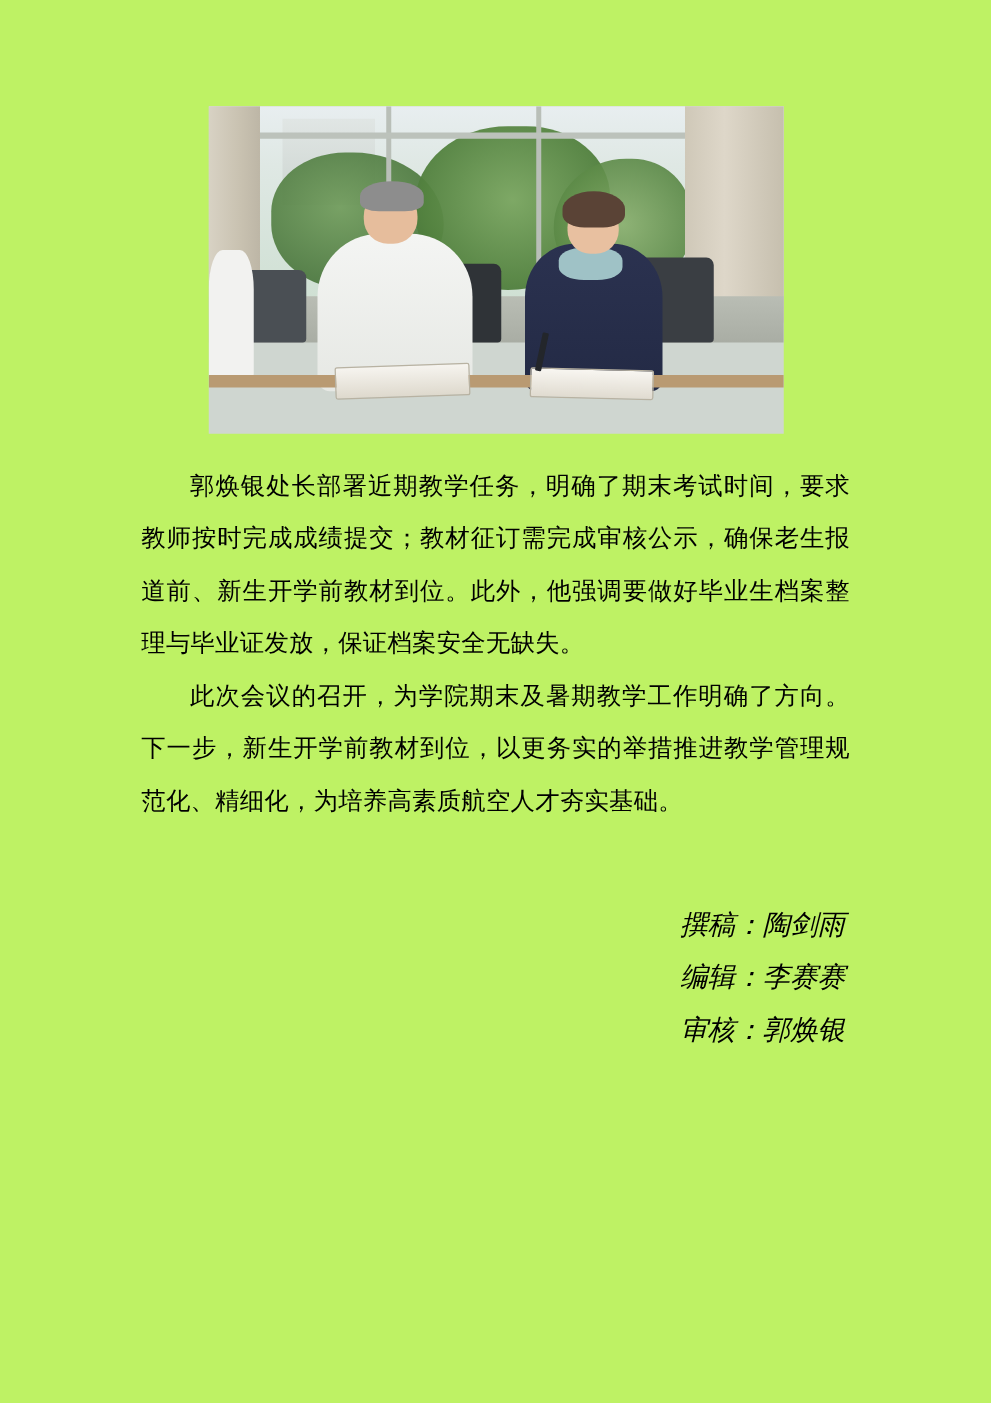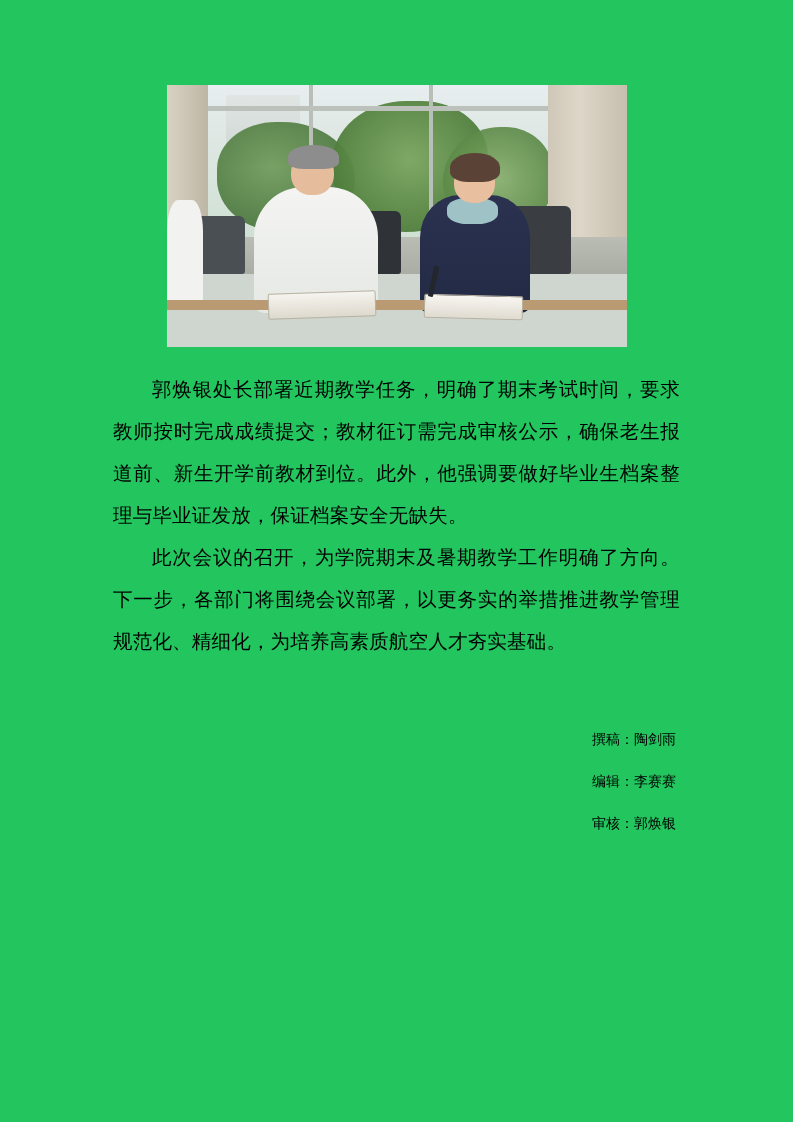--- a/index.html
+++ b/index.html
@@ -14,21 +14,21 @@
     color: #000000;
     position: relative;
     overflow: hidden;
   }
   .page {
     position: absolute;
     left: 0;
     top: 0;
     width: 793px;
     height: 1122px;
-    background: #22c55e;
+    background: #bef264;
     box-sizing: border-box;
     padding: 0;
   }
   .content {
     position: absolute;
     left: 113px;
     top: 85px;
     width: 567px;
   }
 
@@ -214,22 +214,23 @@
     text-align: justify;
     text-justify: inter-ideograph;
     letter-spacing: 0.2px;
   }
   .para-block {
     margin-top: 22px;
   }
   .signoff {
     margin-top: 56px;
     text-align: right;
-    font-size: 14px;
+    font-size: 22px;
     line-height: 42px;
+    font-style: italic;
   }
   .signoff div {
     padding-right: 4px;
   }
 </style>
 </head>
 <body>
 
 <div class="page">
   <div class="content">
@@ -262,21 +263,21 @@
         <div class="table-edge"></div>
         <div class="table"></div>
         <div class="book1"></div>
         <div class="book2"></div>
         <div class="pen"></div>
       </div>
     </div>
 
     <div class="para-block">
       <p class="body-text">郭焕银处长部署近期教学任务，明确了期末考试时间，要求教师按时完成成绩提交；教材征订需完成审核公示，确保老生报道前、新生开学前教材到位。此外，他强调要做好毕业生档案整理与毕业证发放，保证档案安全无缺失。</p>
-      <p class="body-text">此次会议的召开，为学院期末及暑期教学工作明确了方向。下一步，各部门将围绕会议部署，以更务实的举措推进教学管理规范化、精细化，为培养高素质航空人才夯实基础。</p>
+      <p class="body-text">此次会议的召开，为学院期末及暑期教学工作明确了方向。下一步，新生开学前教材到位，以更务实的举措推进教学管理规范化、精细化，为培养高素质航空人才夯实基础。</p>
     </div>
 
     <div class="signoff">
       <div>撰稿：陶剑雨</div>
       <div>编辑：李赛赛</div>
       <div>审核：郭焕银</div>
     </div>
 
   </div>
 </div>

